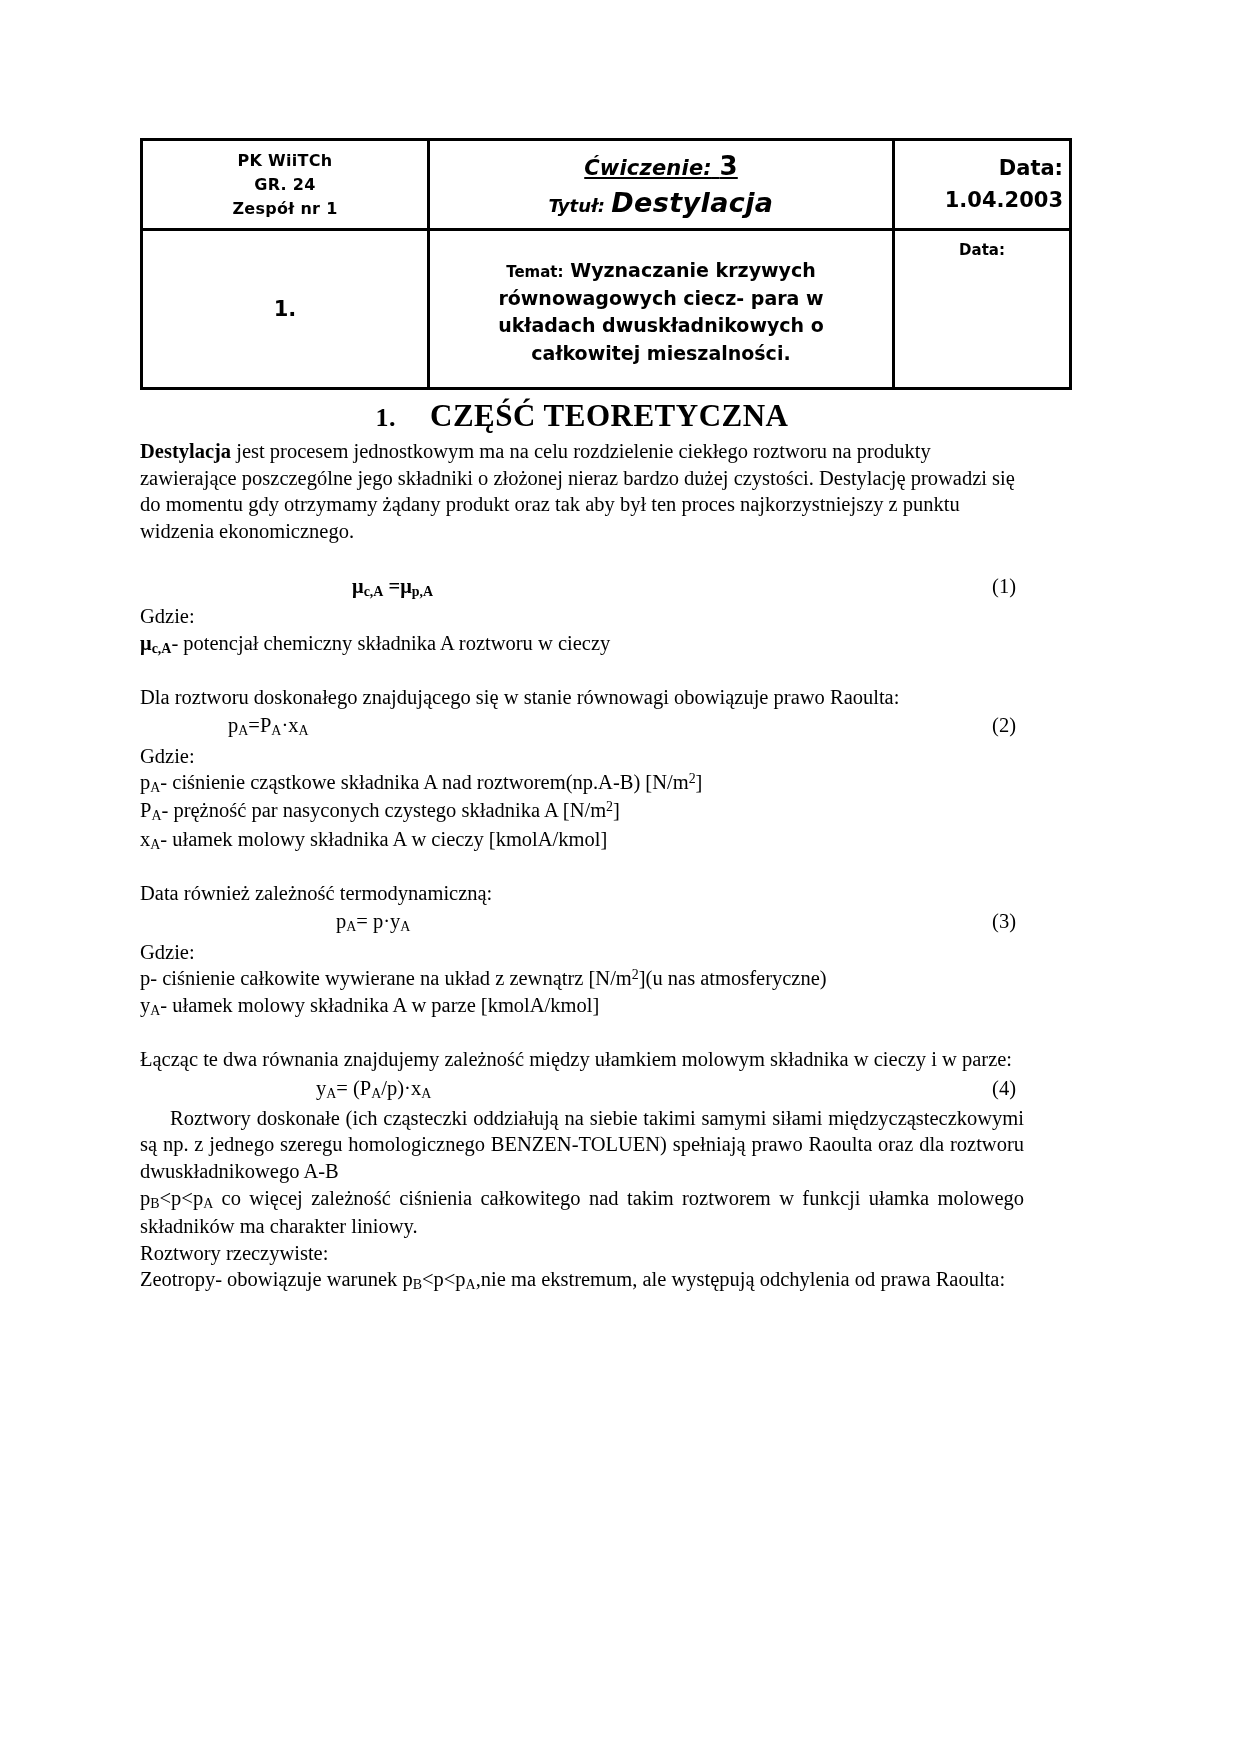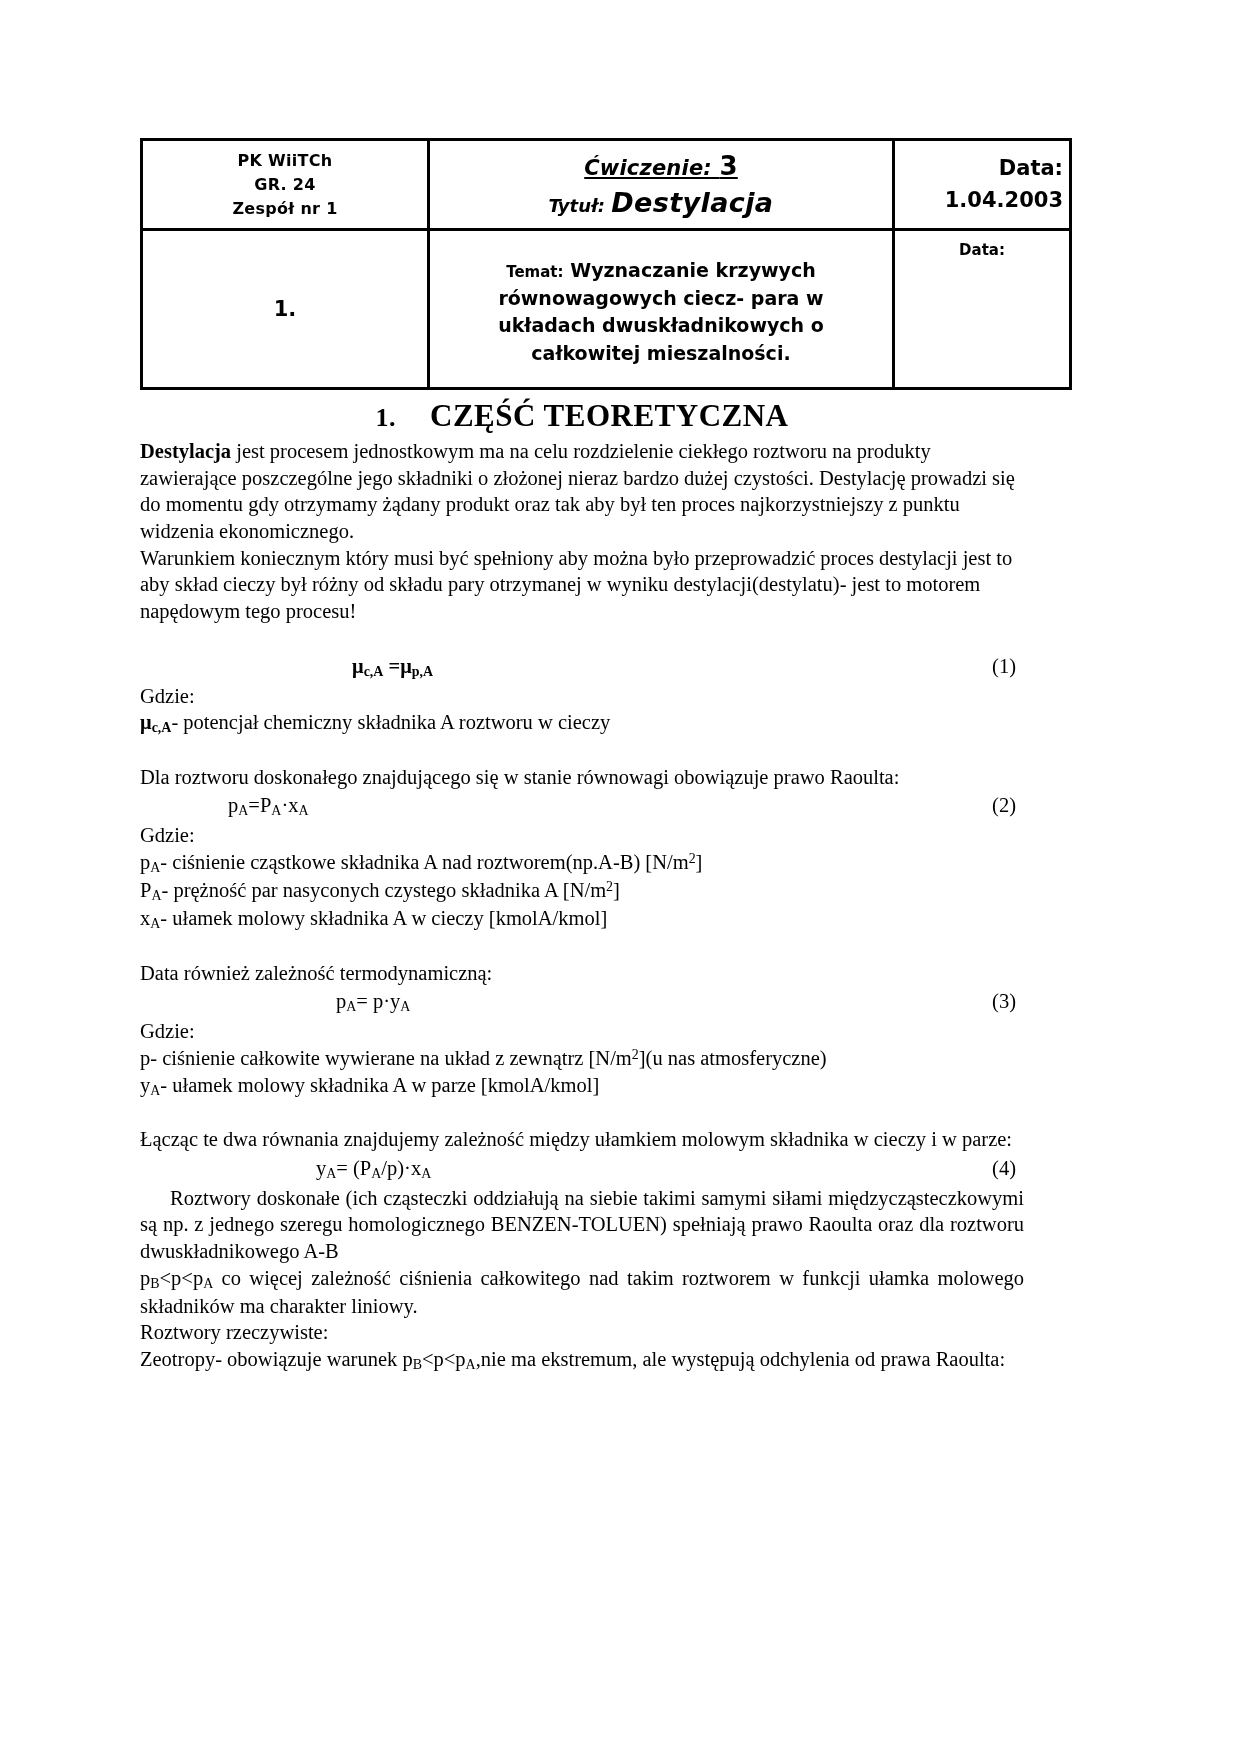--- a/index.html
+++ b/index.html
@@ -205,23 +205,20 @@
       </table>
 
     <h1 class="section-title">
       <span class="n">1.</span><span>CZĘŚĆ TEORETYCZNA</span>
     </h1>
 
     <p class="para">
       <b class="bold">Destylacja</b><span> jest procesem jednostkowym ma na celu rozdzielenie ciekłego roztworu na produkty zawierające poszczególne jego składniki o złożonej nieraz bardzo dużej czystości. Destylację prowadzi się do momentu gdy otrzymamy żądany produkt oraz tak aby był ten proces najkorzystniejszy z punktu widzenia ekonomicznego.</span>
     </p>
 
-    <p class="para">
-      <span>Warunkiem koniecznym który musi być spełniony aby można było przeprowadzić proces destylacji jest to aby skład cieczy był różny od składu pary otrzymanej w wyniku destylacji(destylatu)- jest to motorem napędowym tego procesu!</span>
-    </p>
 
     <div class="spacer-md"></div>
 
     <div class="eqrow eq-ind-1">
       <span class="eqbody"><b><span>μ</span><sub>c,A</sub> =<span>μ</span><sub>p,A</sub></b></span>
       <span class="eqnum">(1)</span>
     </div>
     <p class="para">Gdzie:</p>
     <p class="para">
       <b><span>μ</span><sub>c,A</sub></b><span>- potencjał chemiczny składnika A roztworu w cieczy</span>

